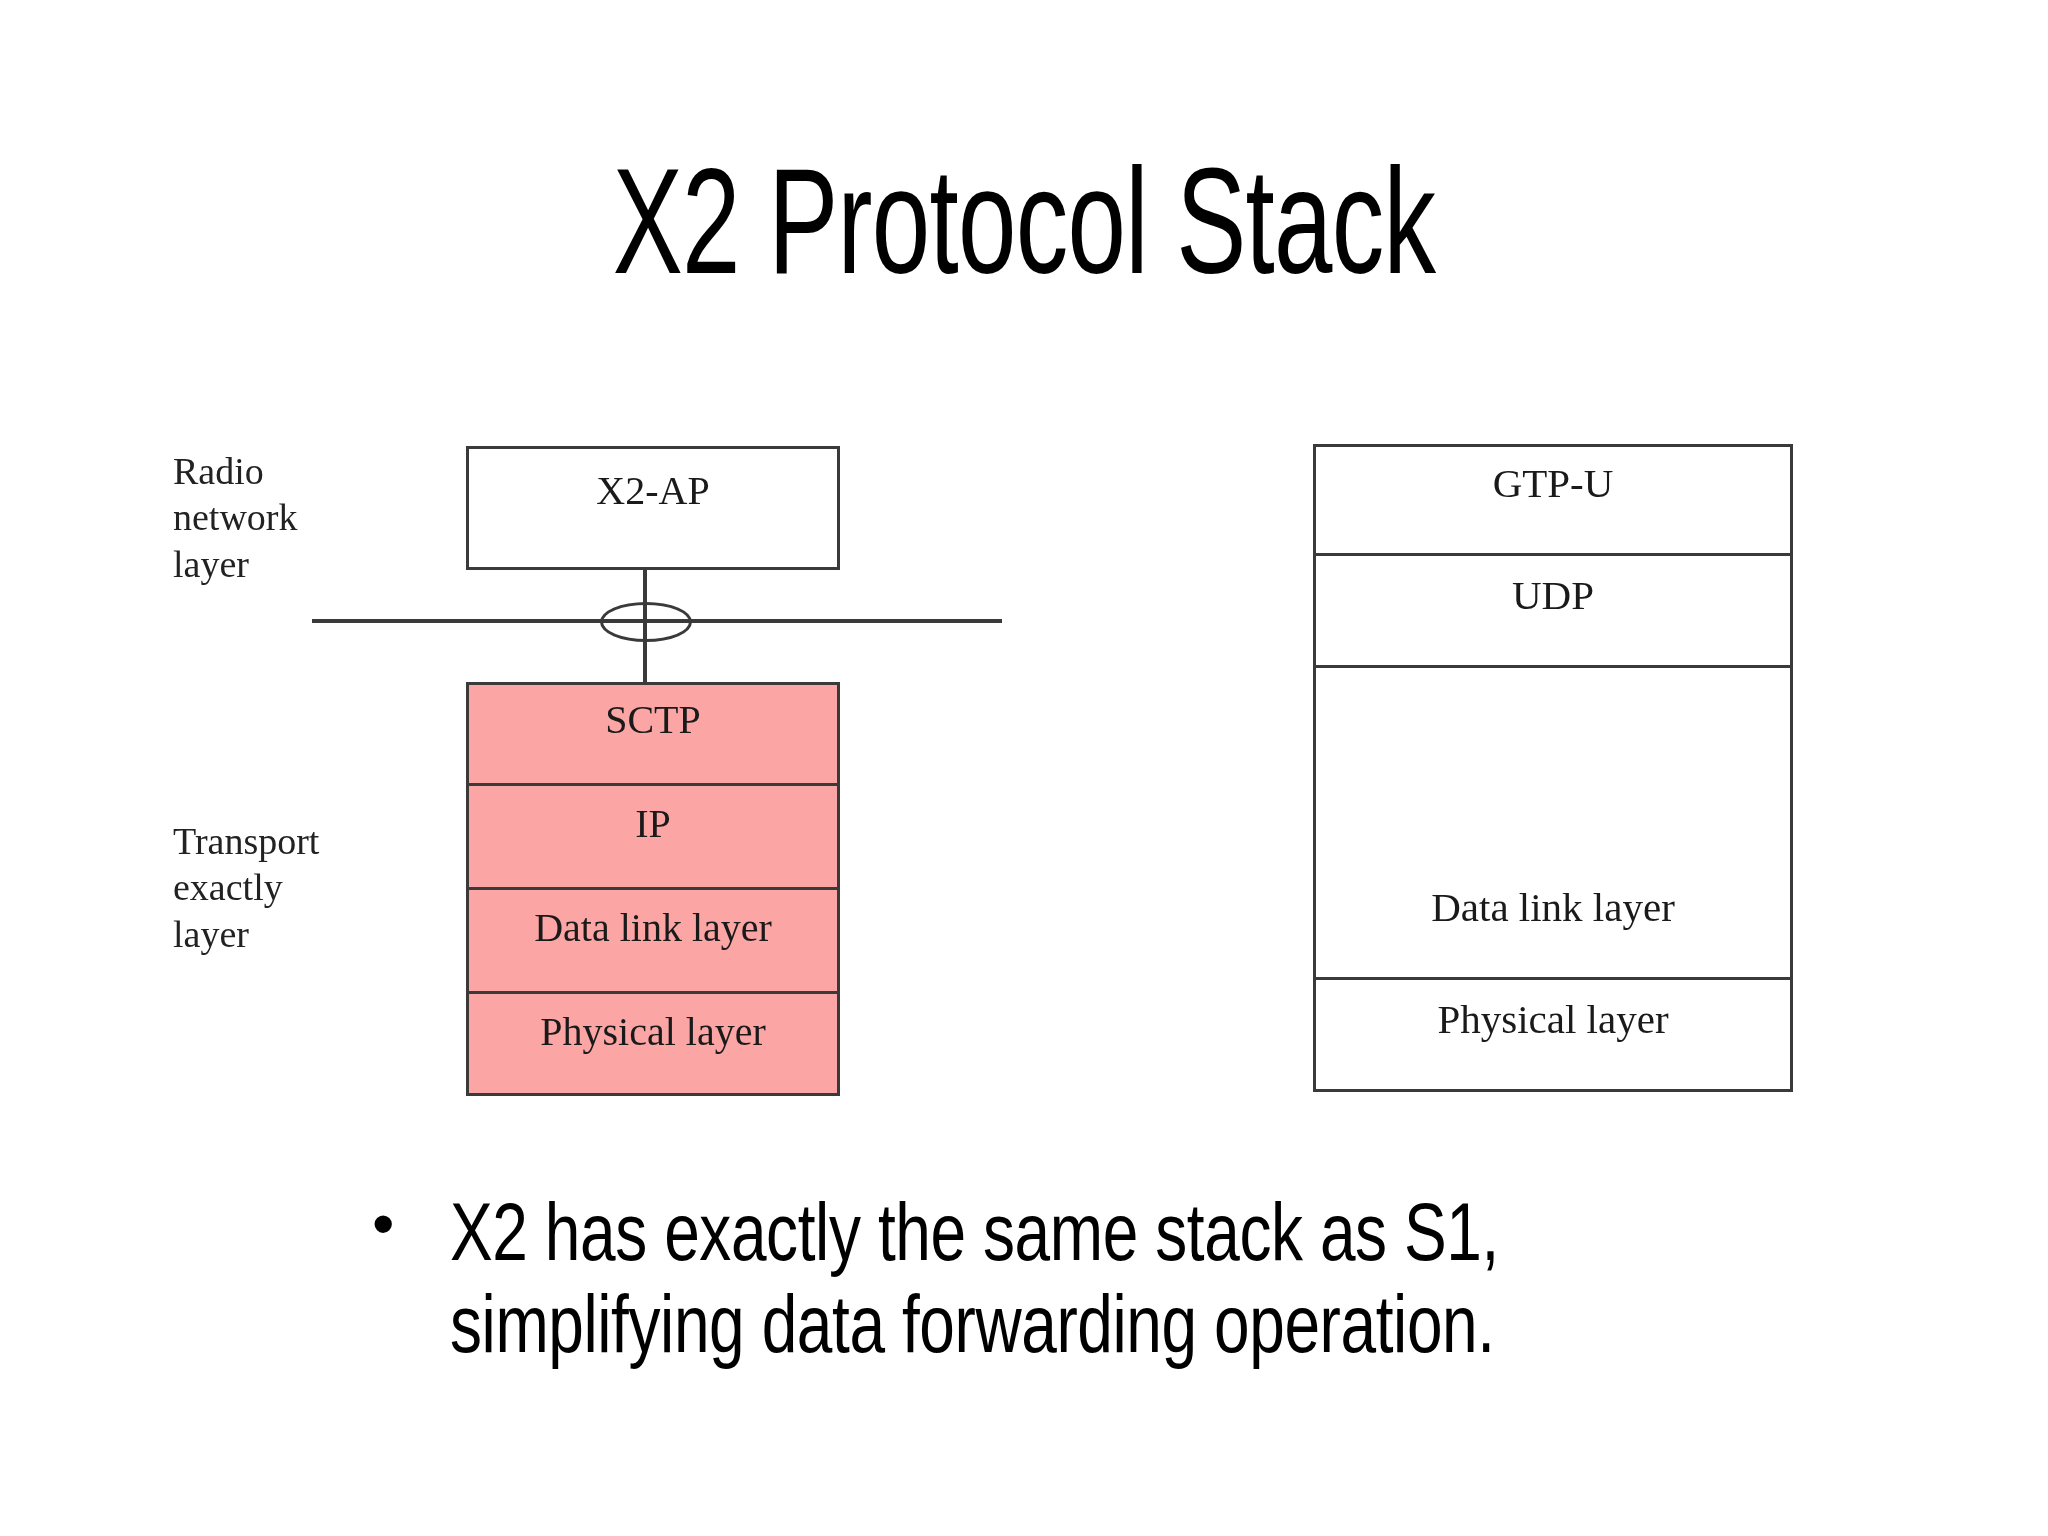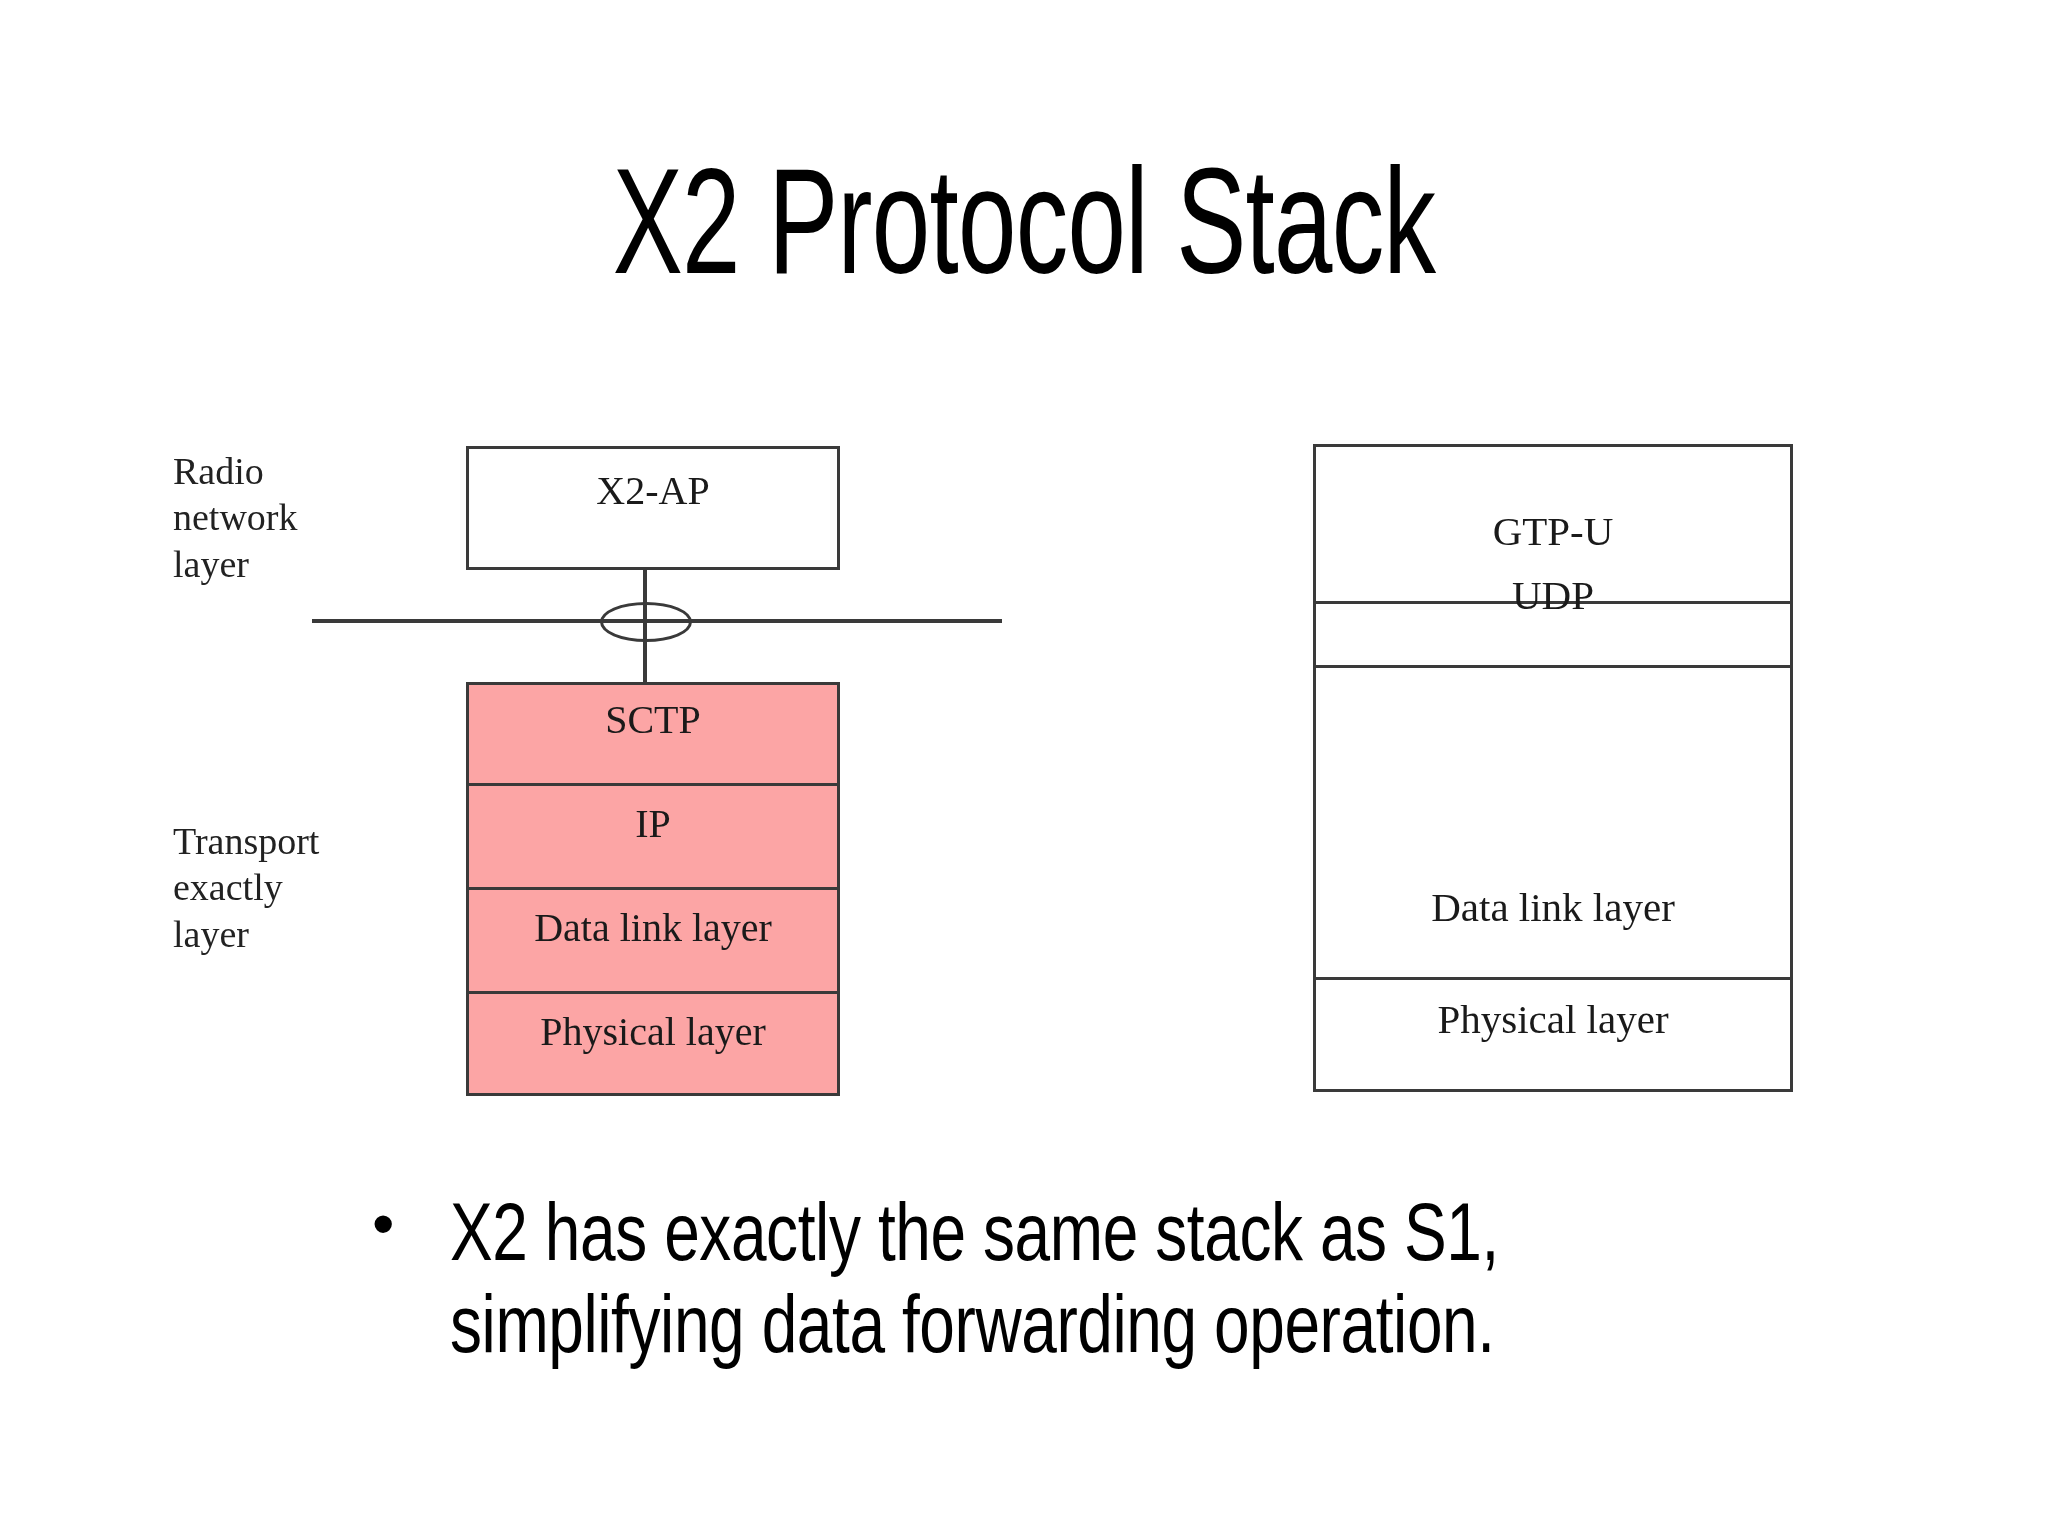--- a/index.html
+++ b/index.html
@@ -163,21 +163,21 @@
     font-family: "Liberation Serif", "DejaVu Serif", serif;
     font-size: 41px;
     color: #1a1a1a;
     text-align: center;
   }
   .stack-right .row .ptext {
     position: absolute; left: 0; right: 0; top: 16px;
     line-height: 1.16;
     white-space: pre-line;
   }
-  .rrow-gtpu { top: -3px;  height: 112px; margin-top: 48px; }
+  .rrow-gtpu { top: -3px;  height: 112px; }
   .rrow-udp  { top: 109px; height: 112px; padding-left: 48px; }
   .rrow-ip   { top: 221px; height: 200px; font-size: 37px; }
   .rrow-ip .ptext { top: 18px; line-height: 1.27; }
   .rrow-dll  { top: 421px; height: 112px; }
   .rrow-phy  { top: 533px; height: 115px; border-bottom: none !important; }
 
   
   .bullet-block {
     position: absolute;
     left: 372px;

